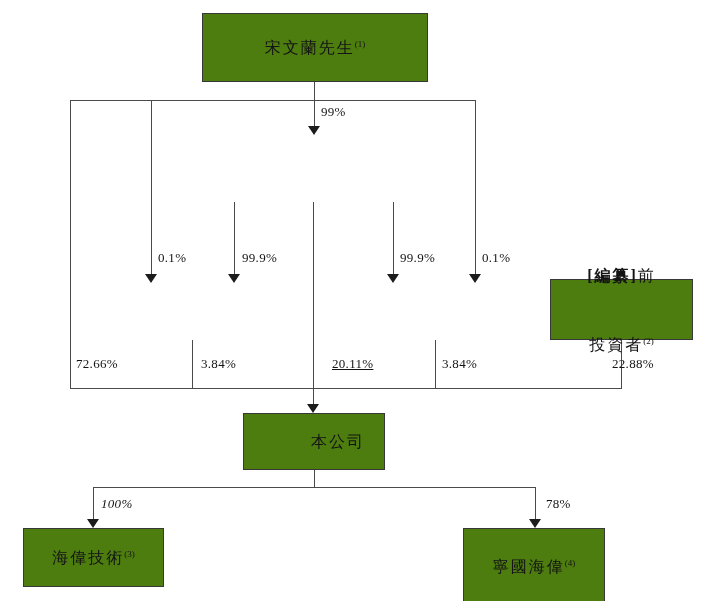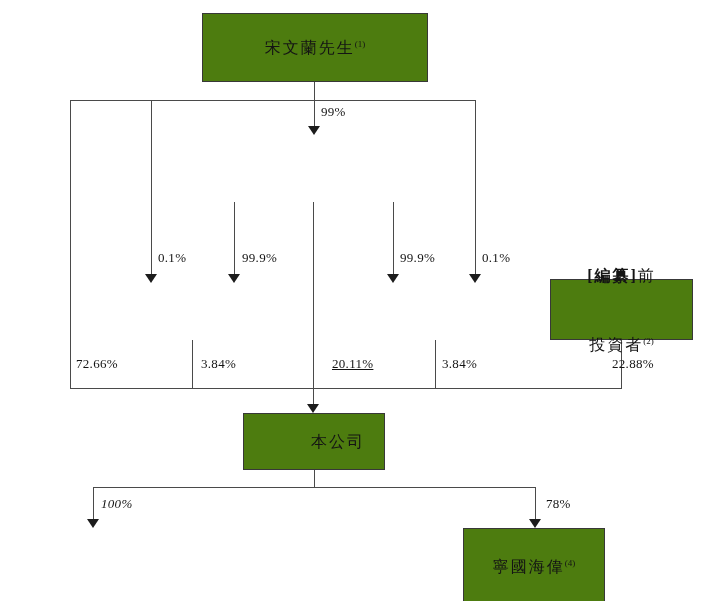--- a/index.html
+++ b/index.html
@@ -116,18 +116,21 @@
 
   <div class="box" style="left:550px; top:279px; width:143px; height:61px;gap:48px;">
     <div><span class="bold">[編纂]</span><span>前</span></div>
     <div><span>投資者</span><sup>(2)</sup></div>
   </div>
 
   <div class="box" style="left:243px; top:413px; width:142px; height:57px;padding-left:48px;">
     <span>本公司</span>
   </div>
 
+  <div class="box" style="left:23px; top:528px; width:141px; height:59px;">
+    <span><span>海偉技術</span><sup>(3)</sup></span>
+  </div>
 
   <div class="box" style="left:463px; top:528px; width:142px; height:76px;">
     <span><span>寧國海偉</span><sup>(4)</sup></span>
   </div>
 
 </div>
 
 </body></html>

